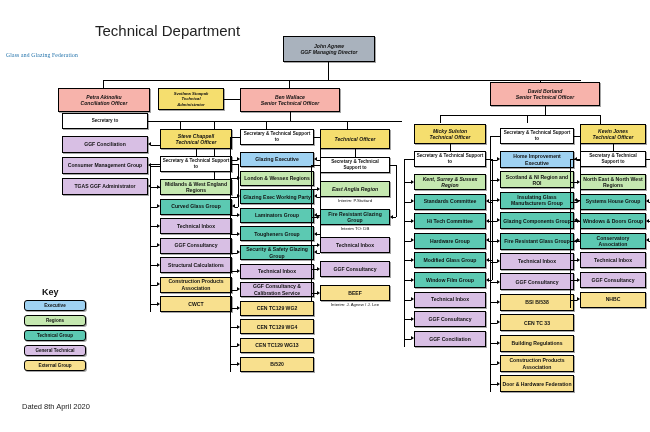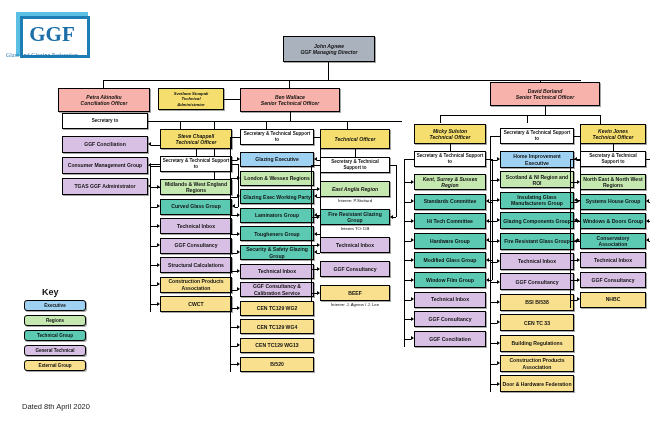--- a/index.html
+++ b/index.html
@@ -50,26 +50,22 @@
 
   
   .key-title{position:absolute;left:42px;top:287px;font-size:9px;font-weight:bold;color:#111;}
   .note{position:absolute;font-size:4.3px;color:#111;text-align:center;font-weight:normal;}
 </style>
 </head>
 <body>
 
 <div class="canvas">
 
-  <div class="logo">
-    <div class="logo-outer"></div>
-    <div class="logo-mid"></div>
-    <div class="logo-txt">GGF</div>
-  </div>
   <div class="logo-sub">Glass and Glazing Federation</div>
+  <div class="page-title">Technical Department</div>
   <div class="date-stamp">Dated 8th April 2020</div>
 
   <div id="chart-body">
       <div class="box c-grey italic" style="left: 283px; top: 36px; width: 92px; height: 26px;">
         <span>John Agnew<br>GGF Managing Director</span>
       </div>
       <div class="ln v" style="left: 328px; top: 62px; width: 1px; height: 18px;"></div>
       <div class="ln h" style="left: 103px; top: 80px; width: 478px; height: 1px;"></div>
       <div class="ln v" style="left: 103px; top: 80px; width: 1px; height: 8px;"></div>
       <div class="ln v" style="left: 289px; top: 80px; width: 1px; height: 8px;"></div>

